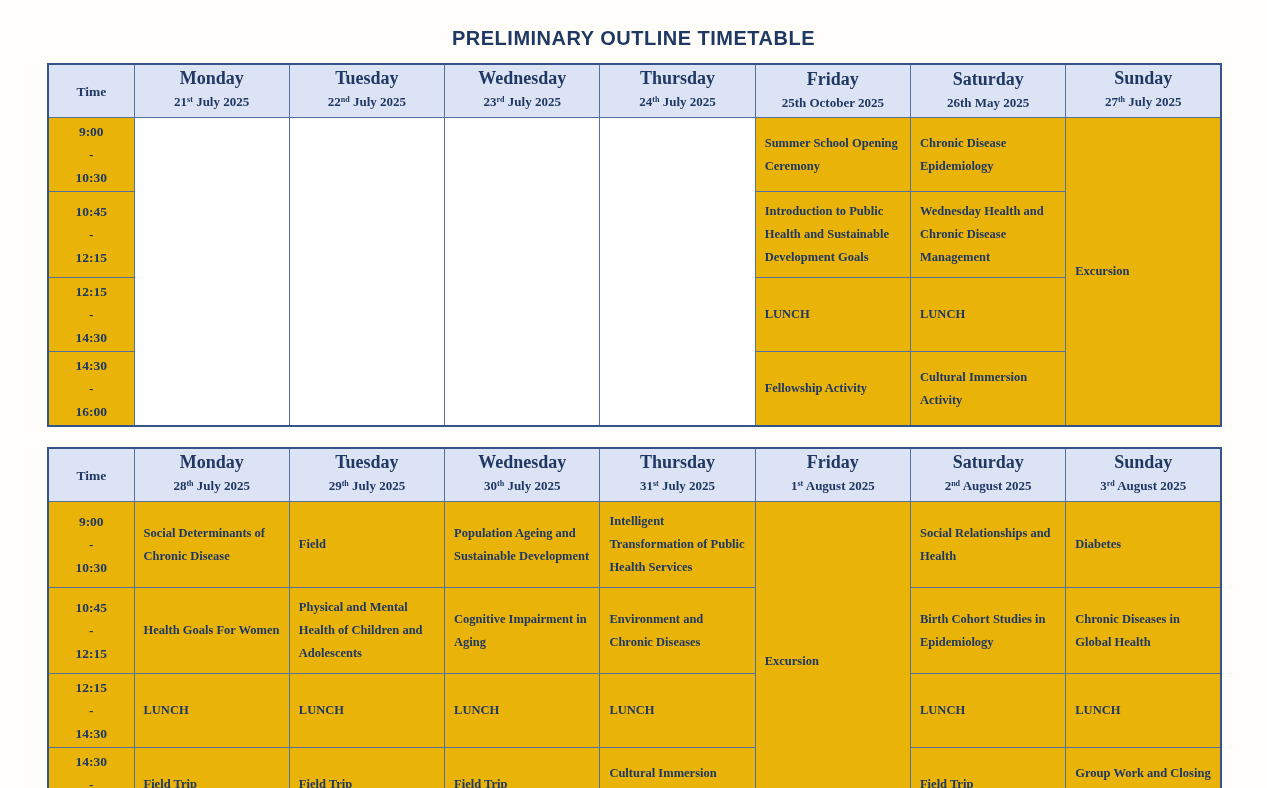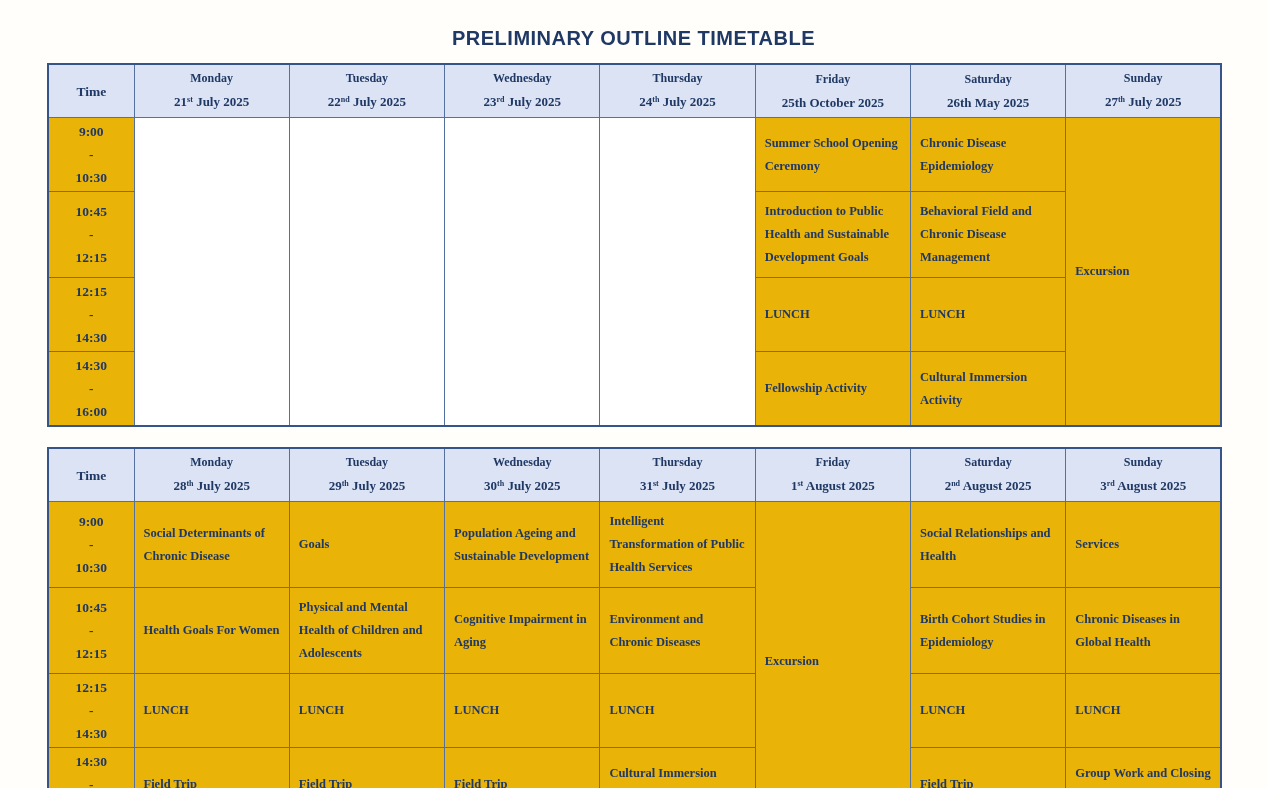--- a/index.html
+++ b/index.html
@@ -48,21 +48,21 @@
   tr.hdr-row { height: 48px; }
   table.second tr.hdr-row { height: 50px; }
   tr.slot-row { height: 72px; }
   .timetable th {
     background: var(--header-bg, #dce3f4);
     text-align: center;
     font-size: 13.5px;
     line-height: 23px;
     padding: 2px 4px;
   }
-  .day-name { font-size: 12px; }
+  .day-name { font-size: 18px; }
   .day-date { font-size: 13px; }
   sup.ord {
     font-size: 0.62em;
     vertical-align: baseline;
     position: relative;
     top: -0.45em;
     font-family: Liberation Serif, serif;
   }
   td.time-cell {
     text-align: center;
@@ -146,21 +146,21 @@
         <td class="event-cell" rowspan="4">Excursion</td>
       </tr>
 
       <tr class="slot-row">
         <td class="time-cell">
           <div>10:45</div>
           <div>-</div>
           <div>12:15</div>
         </td>
         <td class="event-cell">Introduction to Public Health and Sustainable Development Goals</td>
-        <td class="event-cell">Behavioral Field and Chronic Disease Management</td>
+        <td class="event-cell">Wednesday Health and Chronic Disease Management</td>
       </tr>
 
       <tr class="slot-row">
         <td class="time-cell">
           <div>12:15</div>
           <div>-</div>
           <div>14:30</div>
         </td>
         <td class="event-cell">LUNCH</td>
         <td class="event-cell">LUNCH</td>
@@ -224,26 +224,26 @@
         </th>
       </tr>
 
       <tr class="slot-row">
         <td class="time-cell">
           <div>9:00</div>
           <div>-</div>
           <div>10:30</div>
         </td>
         <td class="event-cell">Social Determinants of Chronic Disease</td>
-        <td class="event-cell">Goals</td>
+        <td class="event-cell">Field</td>
         <td class="event-cell">Population Ageing and Sustainable Development</td>
         <td class="event-cell">Intelligent Transformation of Public Health Services</td>
         <td class="event-cell" rowspan="4">Excursion</td>
         <td class="event-cell">Social Relationships and Health</td>
-        <td class="event-cell">Services</td>
+        <td class="event-cell">Diabetes</td>
       </tr>
 
       <tr class="slot-row">
         <td class="time-cell">
           <div>10:45</div>
           <div>-</div>
           <div>12:15</div>
         </td>
         <td class="event-cell">Health Goals For Women</td>
         <td class="event-cell">Physical and Mental Health of Children and Adolescents</td>

